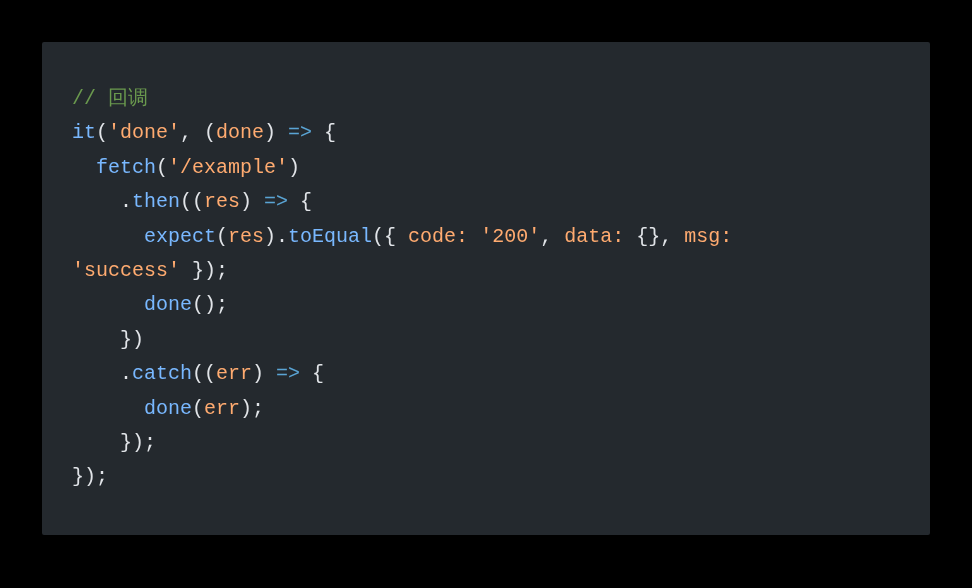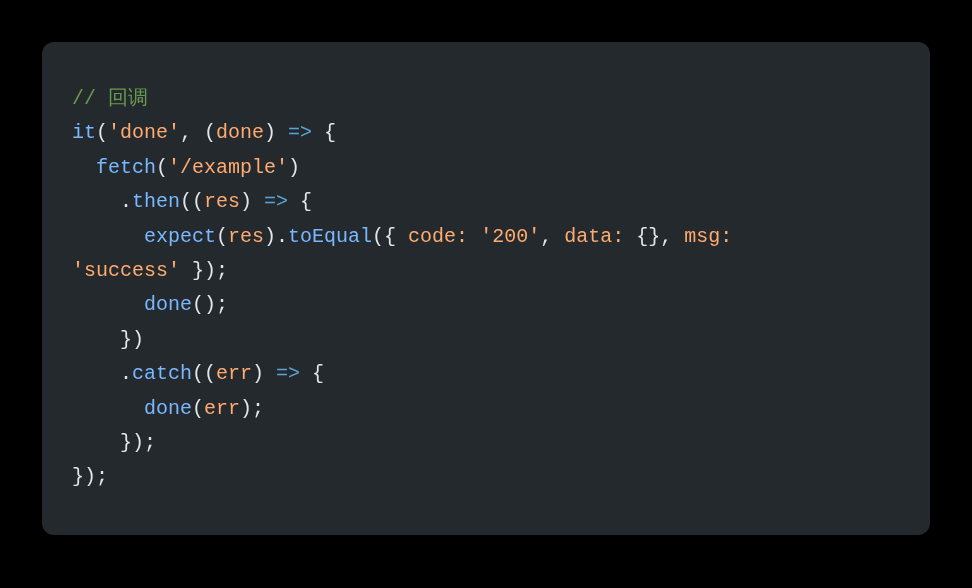--- a/index.html
+++ b/index.html
@@ -5,21 +5,21 @@
     * { margin: 0; padding: 0; box-sizing: border-box; }
     body {
       background: #000;
       width: 972px;
       height: 588px;
       padding: 42px;
       font-family: "SF Mono", Monaco, Menlo, Consolas, "Courier New", monospace;
     }
     .code-block {
       background: #24292e;
-      border-radius: 12px;
+      border-radius: 2px;
       padding: 40px 30px;
       font-size: 20px;
       line-height: 1.72;
       color: #e1e4e8;
       white-space: pre;
       overflow: hidden;
     }
     .comment { color: #6a994e; }
     .keyword { color: #5aa4d4; }
     .function { color: #79b8ff; }

